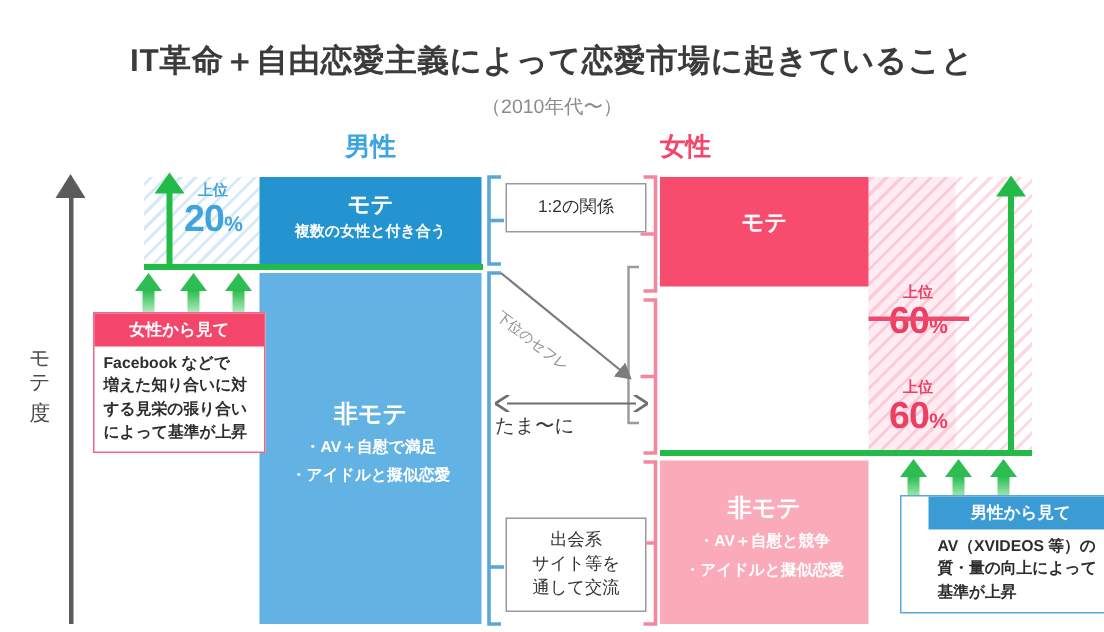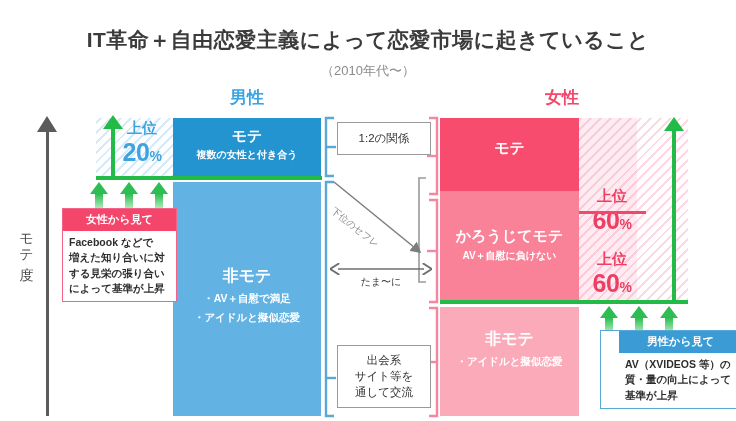--- a/index.html
+++ b/index.html
@@ -19,21 +19,21 @@
   }
   #subtitle{
     left:0;top:62px;width:736px;text-align:center;
     font-size:13px;color:#8b8b8b;
   }
   #male-head{
     left:173px;top:86px;width:148px;text-align:center;
     font-size:17px;font-weight:bold;color:#3ba4e0;
   }
   #female-head{
-    left:440px;top:86px;width:139px;text-align:right;
+    left:440px;top:86px;width:139px;text-align:left;
     font-size:17px;font-weight:bold;color:#f4456b;
   }
 
   
   #axis-line{left:46px;top:128px;width:3px;height:288px;background:#5b5b5b;}
   #axis-head{
     left:37px;top:116px;width:0;height:0;
     border-left:10px solid transparent;border-right:10px solid transparent;
     border-bottom:16px solid #5b5b5b;
   }
@@ -64,21 +64,21 @@
     left:96px;top:118px;width:77px;height:58px;
     background:
       repeating-linear-gradient(-45deg,
         rgba(120,185,230,.30) 0 2px,
         rgba(255,255,255,0) 2px 7px);
   }
   #m-pct{
     left:110px;top:122px;width:64px;text-align:center;color:#3fa3dd;
   }
   #f-pct40,#f-pct60{text-align:center;color:#ec3f63;}
-  .pct-top{font-size:15px;font-weight:bold;line-height:1.1;font-family:Liberation Mono, monospace;}
+  .pct-top{font-size:10px;font-weight:bold;line-height:1.1;}
   .pct-big{font-size:25px;font-weight:bold;line-height:1.06;letter-spacing:-.5px;}
   .pct-big .sm{font-size:14px;}
 
   
   #m-greenline{left:96px;top:176px;width:226px;height:4px;background:#23bb47;}
   #m-bigarrow-shaft{left:111px;top:126px;width:4px;height:52px;background:#23bb47;}
   #m-bigarrow-head{
     left:103px;top:115px;width:0;height:0;
     border-left:10px solid transparent;border-right:10px solid transparent;
     border-bottom:14px solid #23bb47;
@@ -155,22 +155,22 @@
 
   
   .cbox{
     border:1.4px solid #9a9a9a;background:#ffffff;
     font-size:11.5px;color:#333333;text-align:center;line-height:1.4;
   }
   #cb1{left:337px;top:122px;width:88px;padding:7px 2px 8px;}
   #cb2{left:337px;top:345px;width:88px;padding:6px 2px 7px;}
 
   #cb-mid{
-    left:330px;top:275px;width:102px;text-align:center;
-    font-size:10px;color:#3a3a3a;line-height:1.36;
+    left:330px;top:275px;width:102px;
+    font-size:13px;color:#3a3a3a;line-height:1.36;
   }
 
   
   #diag{left:330px;top:178px;}
   #diag-lbl{
     left:336px;top:205px;width:80px;font-size:9.5px;color:#8b8b8b;
     transform:rotate(38deg);transform-origin:0 0;
   }
 
   
@@ -234,26 +234,23 @@
   </div>
   <div class="abs" id="f-div40"></div>
   <div class="abs" id="f-pct60">
     <div class="pct-top">上位</div>
     <div class="pct-big"><span>60</span><span class="sm">%</span></div>
   </div>
 
   <div class="abs col" id="f-mote">
     <div class="blk-title">モテ</div>
   </div>
-  <div class="abs col" id="f-karo">
-    <div class="blk-title">かろうじてモテ</div>
-    <div class="blk-sub">AV＋自慰に負けない</div>
-  </div>
   <div class="abs col" id="f-himote">
     <div class="blk-title">非モテ</div>
+    <div class="blk-sub">・AV＋自慰と競争</div>
     <div class="blk-sub">・アイドルと擬似恋愛</div>
   </div>
 
   <div class="abs" id="f-greenline"></div>
   <div class="abs" id="f-bigarrow-shaft"></div>
   <div class="abs" id="f-bigarrow-head"></div>
 
   <div class="abs sarrow" style="left:600px;top:306px;">
       <div class="hd"></div>
       <div class="st"></div>

